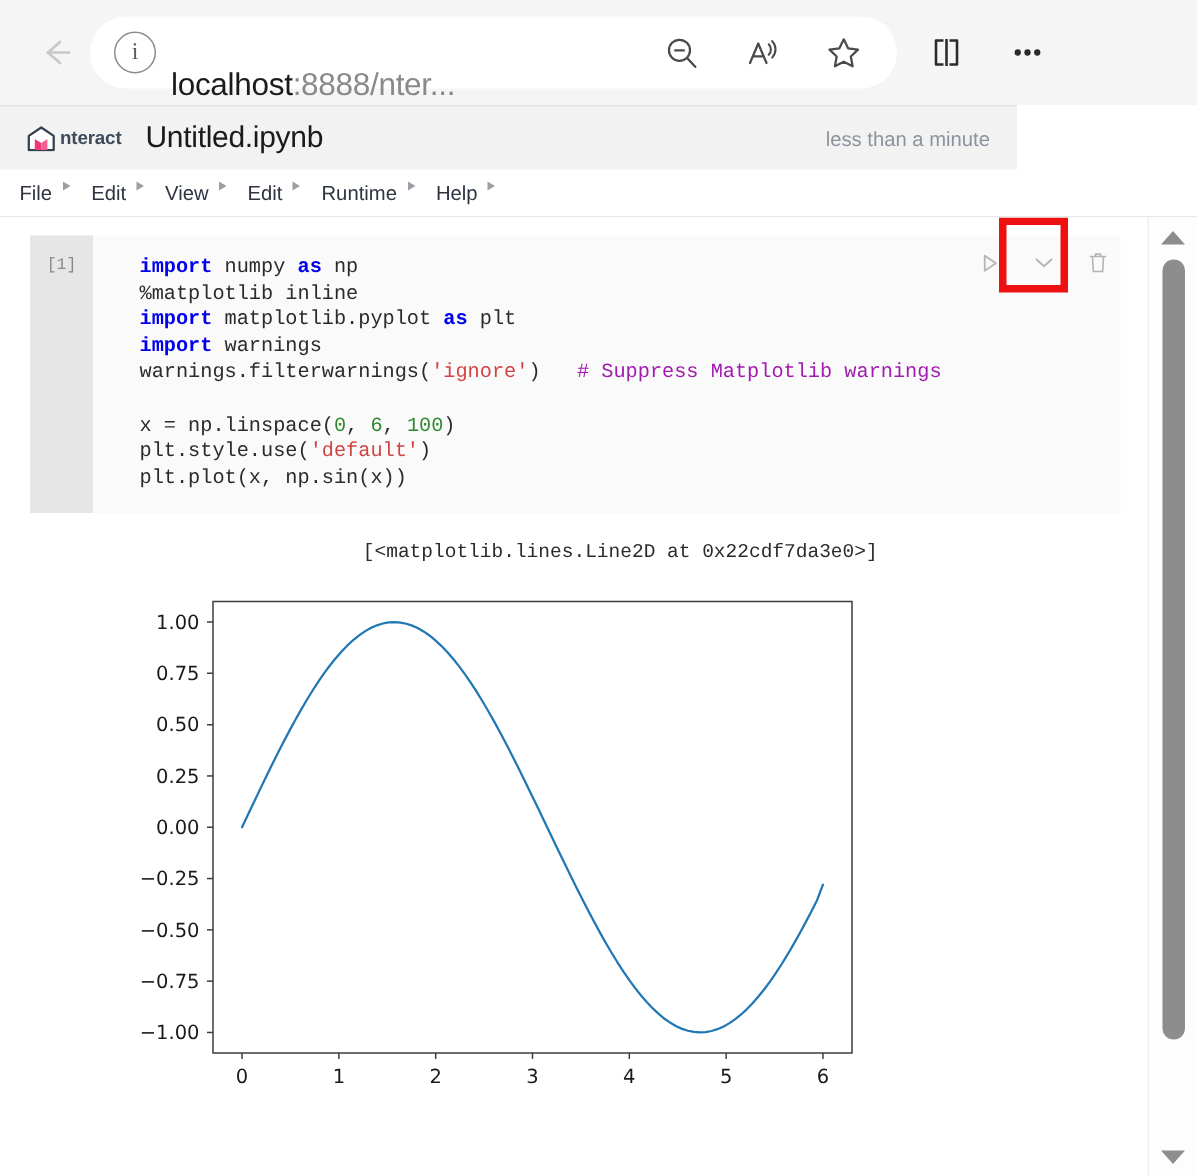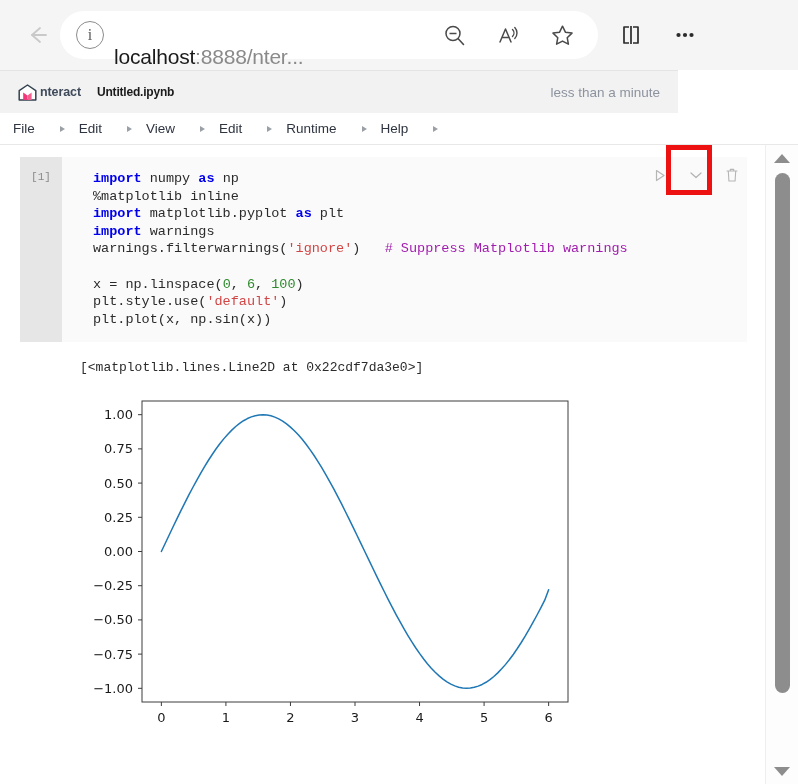--- a/index.html
+++ b/index.html
@@ -104,22 +104,22 @@
   }
   .nt-logo-word {
     font-size: 12.5px;
     color: #3f4a5a;
     font-weight: 600;
     letter-spacing: -0.1px;
   }
 
   .nt-filename {
     margin-left: 16px;
-    font-size: 12px;
-    font-weight: bold;
+    font-size: 20px;
+    font-weight: normal;
     color: #1a1a1a;
     letter-spacing: -0.2px;
   }
 
   .nt-saved {
     margin-left: auto;
     font-size: 13.5px;
     color: #8c939e;
   }
 
@@ -128,22 +128,21 @@
     width: 798px;
     height: 32px;
     background: #ffffff;
     display: flex;
     align-items: center;
     padding-left: 13px;
     border-bottom: 1px solid #e8e8e8;
   }
   .menu-item {
     display: flex;
-    align-items: center;
-    gap: 25px;
+    gap: 7px;
     margin-right: 14px;
     font-size: 13.5px;
     color: #2e3440;
     cursor: default;
   }
   .menu-caret {
     width: 0; height: 0;
     border-left: 5px solid #9aa0a6;
     border-top: 3.5px solid transparent;
     border-bottom: 3.5px solid transparent;
@@ -216,20 +215,21 @@
   }
   .tok-kw   { color: #0000ee; font-weight: bold; }
   .tok-str  { color: #d14545; }
   .tok-num  { color: #2f8a2f; }
   .tok-com  { color: #a21caf; margin-top: 22px; }
   .tok-mag  { color: #2b2b2b; }
 
   .cell-output {
     background: #ffffff;
     padding: 18px 0 10px 60px;
+    text-align: center;
   }
   .output-text {
     font-family: "Liberation Mono", monospace;
     font-size: 13px;
     color: #2b2b2b;
     margin-bottom: 14px;
   }
 
   .figure-wrap {
     position: relative;

